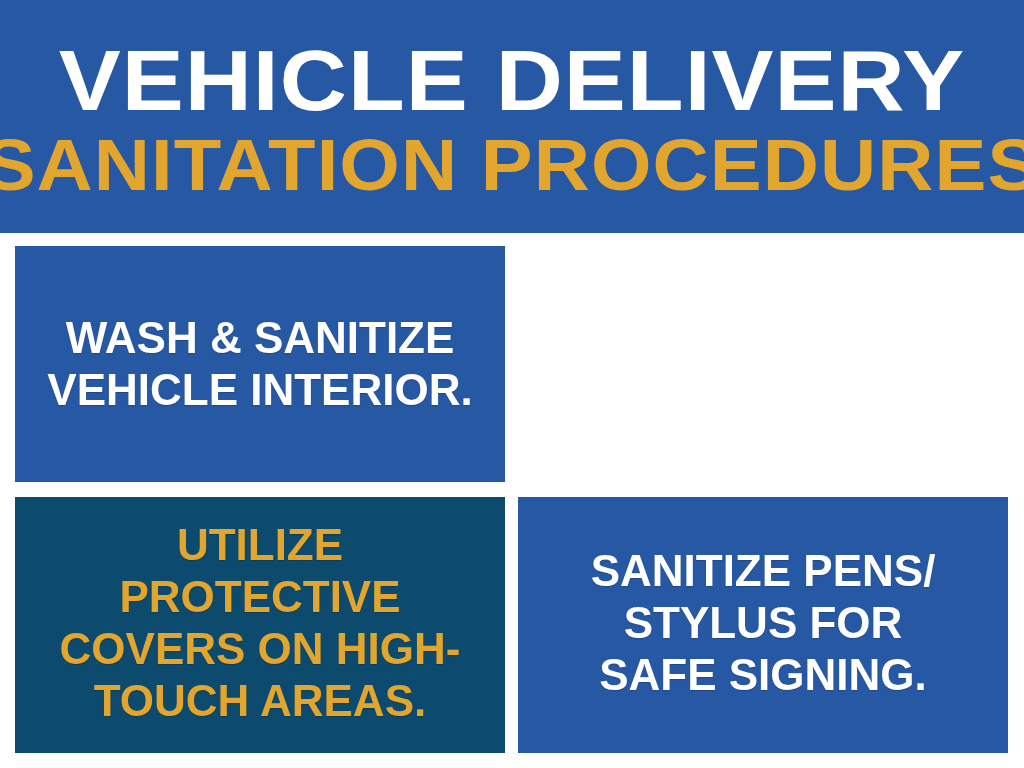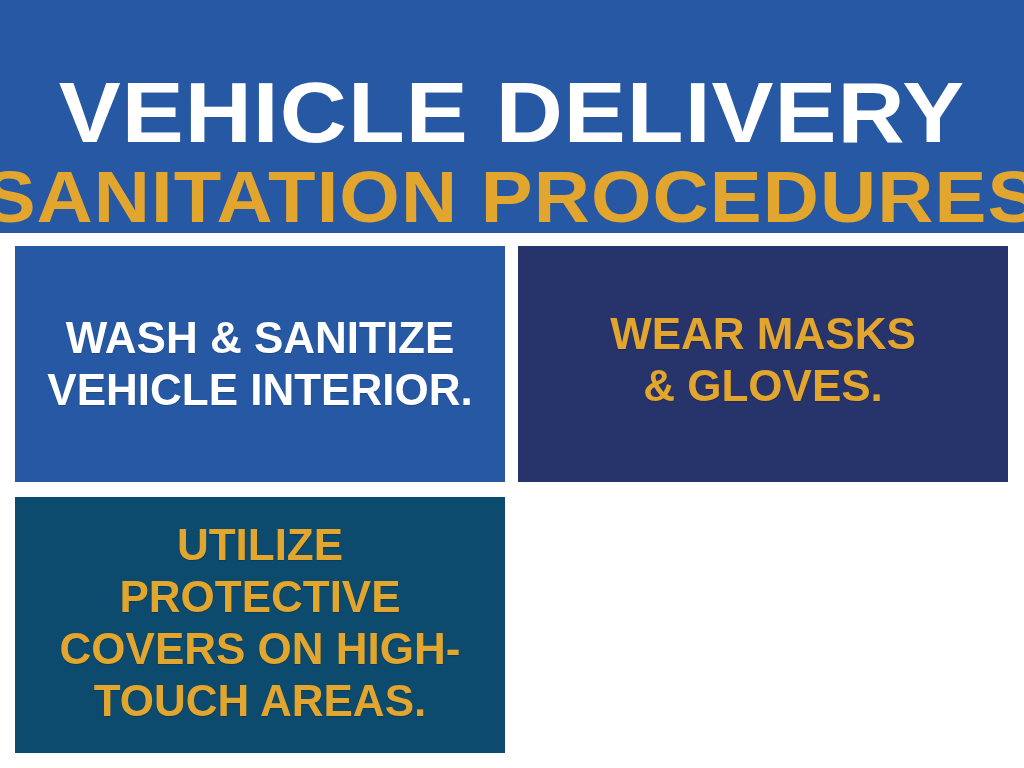--- a/index.html
+++ b/index.html
@@ -24,21 +24,21 @@
   .header-banner {
     position: absolute;
     left: 0;
     top: 0;
     width: 1024px;
     height: 233px;
     background: #2758A4;
     display: flex;
     flex-direction: column;
     align-items: center;
-    justify-content: flex-end;
+    justify-content: center;
     box-sizing: border-box;
     padding-top: 4px;
   }
 
   .title-line {
     display: block;
     width: 100%;
     text-align: center;
     font-weight: 700;
     line-height: 1.0;
@@ -115,27 +115,28 @@
     <span class="title-line title-line-2">SANITATION PROCEDURES</span>
   </div>
 
   <div class="card-grid">
 
     <div class="card" id="card-1">
       <span class="card-text">WASH &amp; SANITIZE
 VEHICLE INTERIOR.</span>
     </div>
 
-    <div class="card" id="card-2">
-      <span class="card-text">WEAR MASKS
-&amp; GLOVES.</span>
-    </div>
 
     <div class="card" id="card-3">
       <span class="card-text">UTILIZE PROTECTIVE
 COVERS ON HIGH-
 TOUCH AREAS.</span>
     </div>
 
+    <div class="card" id="card-4">
+      <span class="card-text">SANITIZE PENS/
+STYLUS FOR
+SAFE SIGNING.</span>
+    </div>
 
   </div>
 
 </div>
 
 </body></html>

